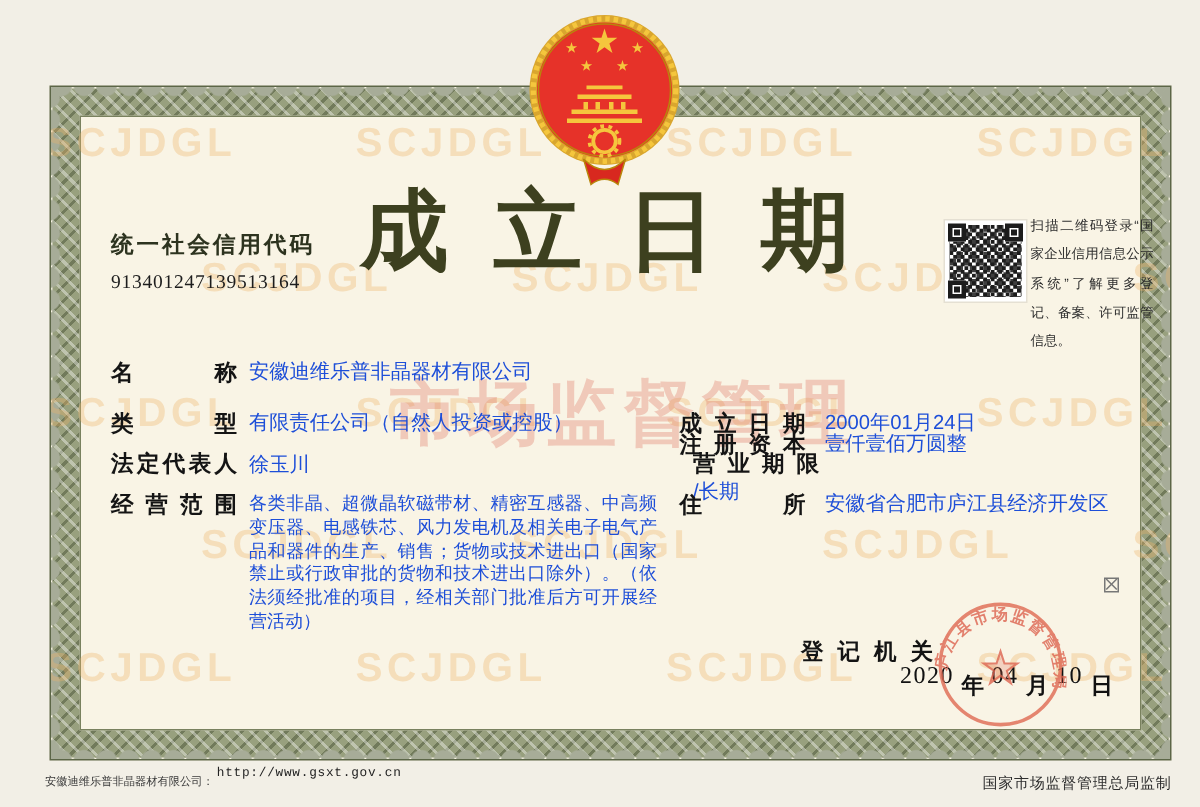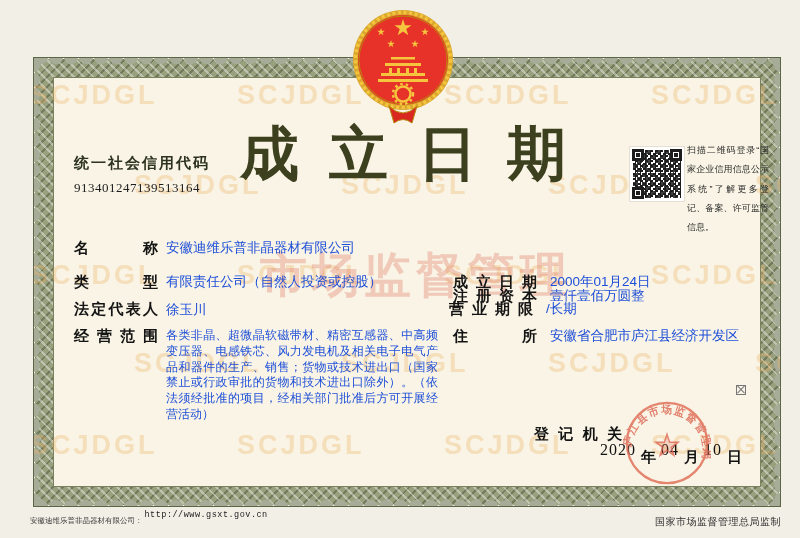--- a/index.html
+++ b/index.html
@@ -189,21 +189,21 @@
   </div>
 
   <div class="row" style="left:419px;top:181px;margin-top:48px;">
     <span class="flabel w80">注册资本</span>
     <span class="fvalue">壹仟壹佰万圆整</span>
   </div>
   <div class="row" style="left:419px;top:215px;">
     <span class="flabel w80">成立日期</span>
     <span class="fvalue">2000年01月24日</span>
   </div>
-  <div class="row" style="left:415px;top:242px;">
+  <div class="row" style="left:428px;top:242px;flex-direction:column;">
     <span class="flabel w80">营业期限</span>
     <span class="fvalue">/长期</span>
   </div>
   <div class="row" style="left:419px;top:269px;">
     <span class="flabel w80">住所</span>
     <span class="fvalue">安徽省合肥市庐江县经济开发区</span>
   </div>
 
   <div class="reg">
     <span class="flabel w80" style="width:88px;">登记机关</span>

